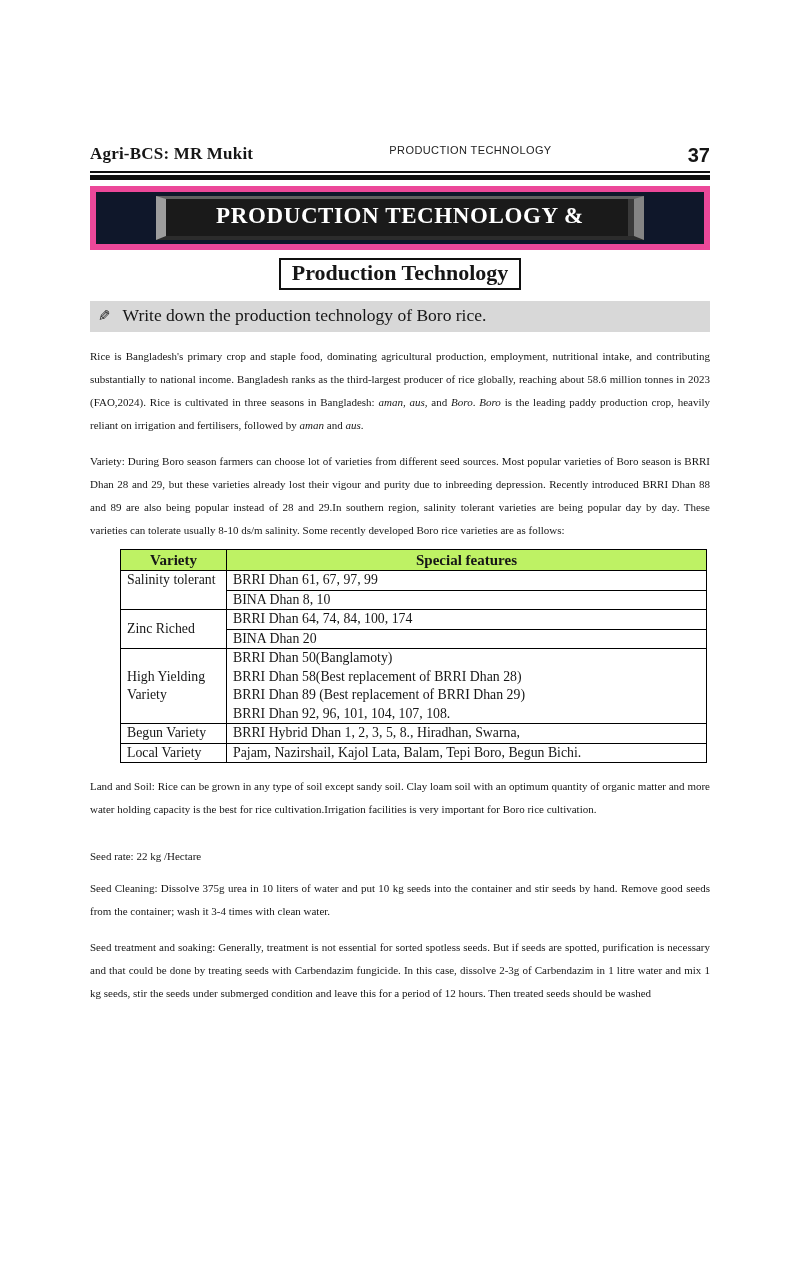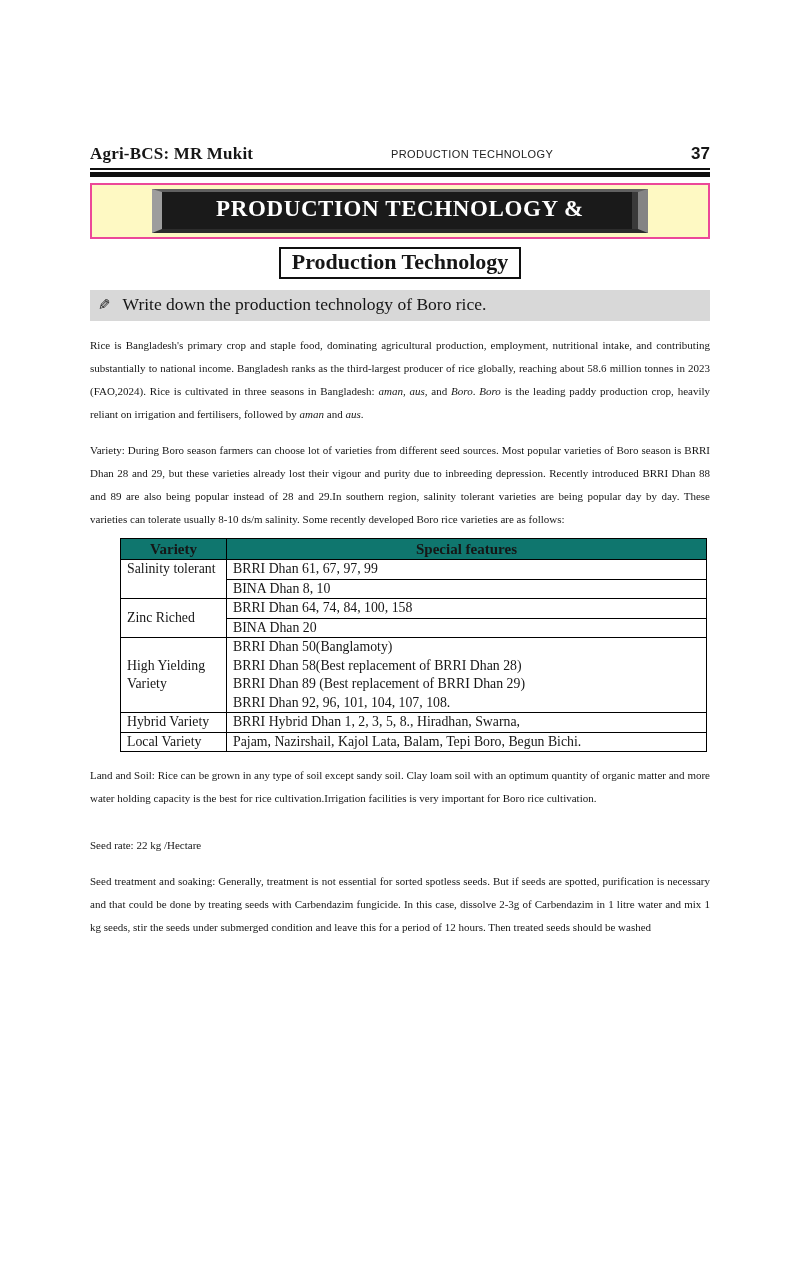--- a/index.html
+++ b/index.html
@@ -4,29 +4,29 @@
 <style>
   * { margin:0; padding:0; box-sizing:border-box; }
   html,body { background:#ffffff; }
   .page {
     position:relative; width:800px; height:1273px; background:#fff;
     font-family:"Liberation Serif", serif; color:#161616; overflow:hidden;
   }
   .content { position:absolute; left:90px; top:144px; width:620px; }
 
   
-  .hdr { display:flex; align-items:center; justify-content:space-between; }
+  .hdr { display:flex; align-items:flex-start; justify-content:space-between; }
   .hdr-left  { font-weight:700; font-size:17px; letter-spacing:.2px; }
   .hdr-center{ font-family:"Liberation Sans", sans-serif; font-size:11px; letter-spacing:.4px; color:#222; }
-  .hdr-page  { font-family:"Liberation Sans", sans-serif; font-weight:700; font-size:17px; }
+  .hdr-page  { font-family:"Liberation Sans", sans-serif; font-weight:700; font-size:20px; }
   .rule-thin  { height:2px; background:#101010; margin-top:4px; }
   .rule-thick { height:5px; background:#101010; margin-top:2px; }
 
   
-  .banner { margin-top:6px; border:2px solid #ec4899; background:#fef9c3; padding:4px 60px; }
+  .banner { margin-top:6px; border:6px solid #ec4899; background:#0f172a; padding:4px 60px; }
   .banner-inner {
     background:#1a1a1a; text-align:center; padding:2px 0 5px;
     border-left:10px solid #9d9d9d; border-right:10px solid #848484;
     border-top:3px solid #606060; border-bottom:4px solid #2c2c2c;
     box-shadow: inset -6px 0 0 #3a3a3a;
   }
   .banner-line { color:#fff; font-weight:700; font-size:23px; line-height:30px; letter-spacing:.6px; }
 
   
   .title-wrap { text-align:center; margin-top:8px; }
@@ -45,21 +45,21 @@
   .i { font-style:italic; }
 
   
   table.vtab {
     margin:7px 0 0 30px; width:587px; border-collapse:collapse;
     font-size:13.8px; table-layout:fixed;
   }
   table.vtab th, table.vtab td { border:1px solid #000; padding:0 6px; line-height:18.5px; }
   table.vtab col.c1 { width:106px; }
   table.vtab thead th {
-    background:#0f766e; font-weight:700; text-align:center; font-size:15px; line-height:20px;
+    background:#bef264; font-weight:700; text-align:center; font-size:15px; line-height:20px;
   }
   td.vtop { vertical-align:top; }
   td.vmid { vertical-align:middle; }
 
   
   .footer { position:absolute; left:90px; width:620px; top:1112px; background:#fff; }
   .f-line-top { height:2px; background:#101010; }
   .f-text {
     font-family:"Liberation Sans", sans-serif; font-size:7.6px; color:#1c1c1c;
     white-space:nowrap; overflow:hidden; text-align:center; padding:2px 0 2px;
@@ -116,53 +116,56 @@
       <tbody>
         <tr>
           <td rowspan="2" class="vtop">Salinity tolerant</td>
           <td>BRRI Dhan 61, 67, 97, 99</td>
         </tr>
         <tr>
           <td>BINA Dhan 8, 10</td>
         </tr>
         <tr>
           <td rowspan="2" class="vmid">Zinc Riched</td>
-          <td>BRRI Dhan 64, 74, 84, 100, 158</td>
+          <td>BRRI Dhan 64, 74, 84, 100, 174</td>
         </tr>
         <tr>
           <td>BINA Dhan 20</td>
         </tr>
         <tr>
           <td class="vmid">High Yielding Variety</td>
           <td>
             <div>BRRI Dhan 50(Banglamoty)</div>
             <div>BRRI Dhan 58(Best replacement of BRRI Dhan 28)</div>
             <div>BRRI Dhan 89 (Best replacement of BRRI Dhan 29)</div>
             <div>BRRI Dhan 92, 96, 101, 104, 107, 108.</div>
           </td>
         </tr>
         <tr>
-          <td>Hybrid Variety</td>
+          <td>Begun Variety</td>
           <td>BRRI Hybrid Dhan 1, 2, 3, 5, 8., Hiradhan, Swarna,</td>
         </tr>
         <tr>
           <td>Local Variety</td>
           <td>Pajam, Nazirshail, Kajol Lata, Balam, Tepi Boro, Begun Bichi.</td>
         </tr>
       </tbody>
     </table>
 
     <p class="para" style="margin-top:12px">
       <span class="b">Land and Soil:</span><span> Rice can be grown in any type of soil except sandy soil. Clay loam soil with an optimum quantity of organic matter and more water holding capacity is the best for rice cultivation.Irrigation facilities is very important for Boro rice cultivation.</span>
     </p>
 
     <p class="para" style="margin-top:24px">
       <span class="b">Seed rate:</span><span> 22 kg /Hectare</span>
     </p>
 
+    <p class="para" style="margin-top:9px">
+      <span class="b">Seed Cleaning:</span><span> Dissolve 375g urea in 10 liters of water and put 10 kg seeds into the container and stir seeds by hand. Remove good seeds from the container; wash it 3-4 times with clean water.</span>
+    </p>
 
     <p class="para">
       <span class="b">Seed treatment and soaking:</span><span> Generally, treatment is not essential for sorted spotless seeds. But if seeds are spotted, purification is necessary and that could be done by treating seeds with Carbendazim fungicide. In this case, dissolve 2-3g of Carbendazim in 1 litre water and mix 1 kg seeds, stir the seeds under submerged condition and leave this for a period of 12 hours. Then treated seeds should be washed</span>
     </p>
 
   </div>
 
 </div>
 
 </body></html>

